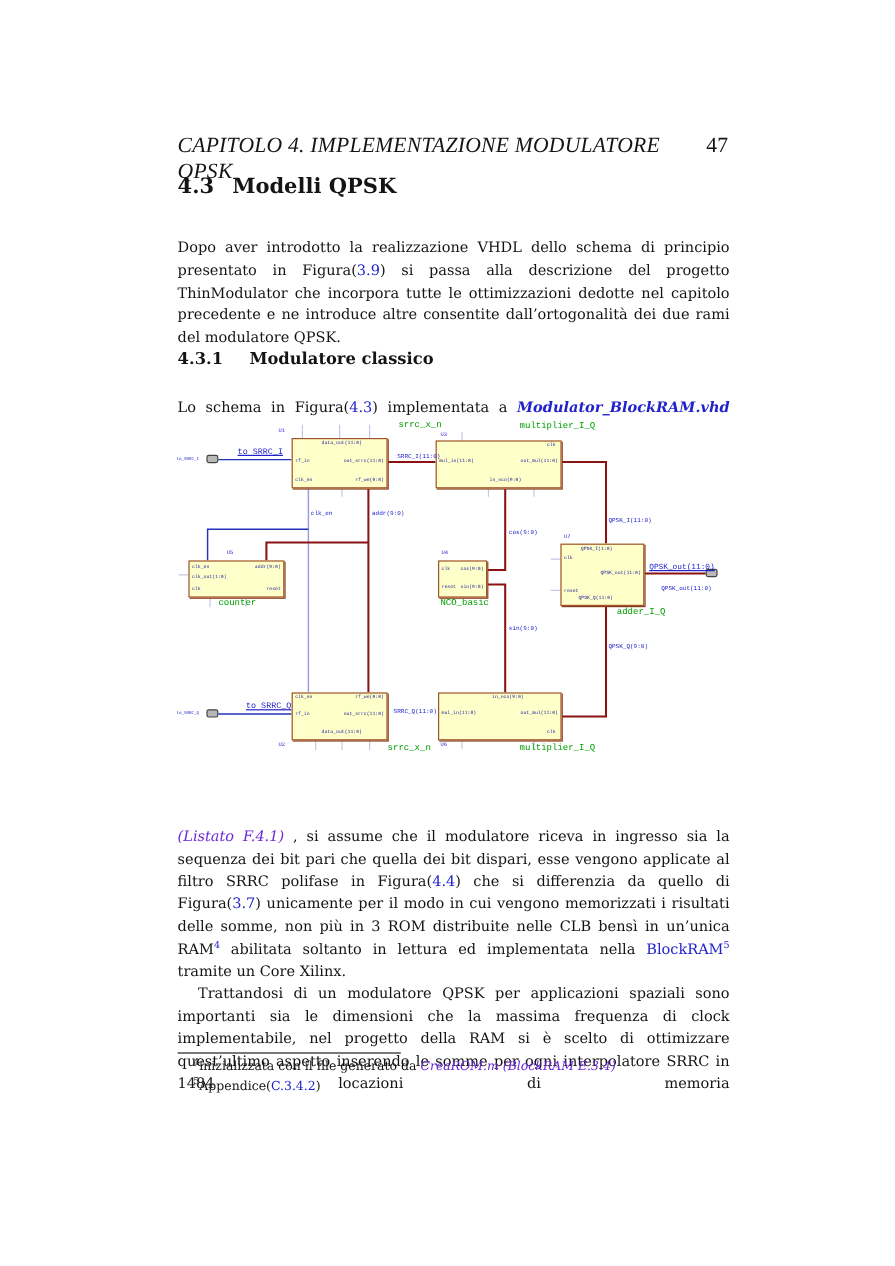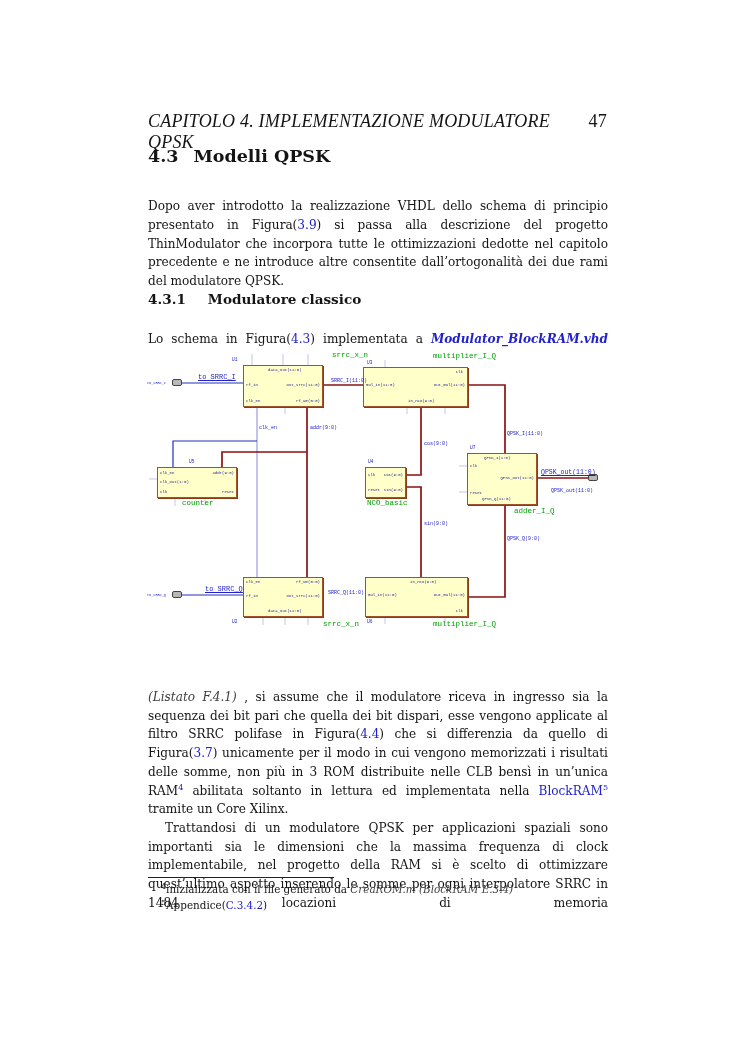--- a/index.html
+++ b/index.html
@@ -20,21 +20,21 @@
 
   
   .body-par{position:absolute;left:148px;width:460px;font-size:12.1px;
             line-height:18.7px;text-align:justify;}
   .p1{top:185px;}
   .intro{top:318px;text-align-last:justify;}
   .flow{top:688px;}
   .flow .par2{margin:0;}
   .flow .par3{margin:0;text-indent:17px;text-align-last:justify;}
   .lnk{color:#2222cc;text-align:right;}
-  .lnk-i{color:#404040;font-style:italic;}
+  .lnk-i{color:#6d28d9;font-style:italic;}
   .vhd{color:#2222cc;font-style:italic;font-weight:bold;}
   sup{font-size:8px;line-height:0;}
 
   
   .caption{position:absolute;left:148px;top:658px;width:460px;text-align:center;font-size:12.1px;}
 
   
   .fnrule{position:absolute;left:148px;top:877px;width:186px;border-top:1.2px solid #222;}
   .footnotes{position:absolute;left:148px;top:882px;width:470px;font-size:10.4px;line-height:15.5px;}
   .footnotes .fn{padding-left:13px;}

